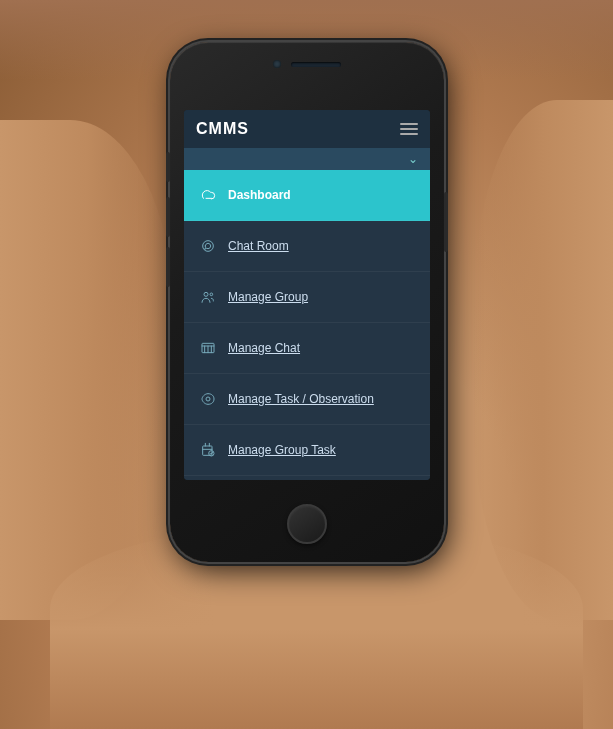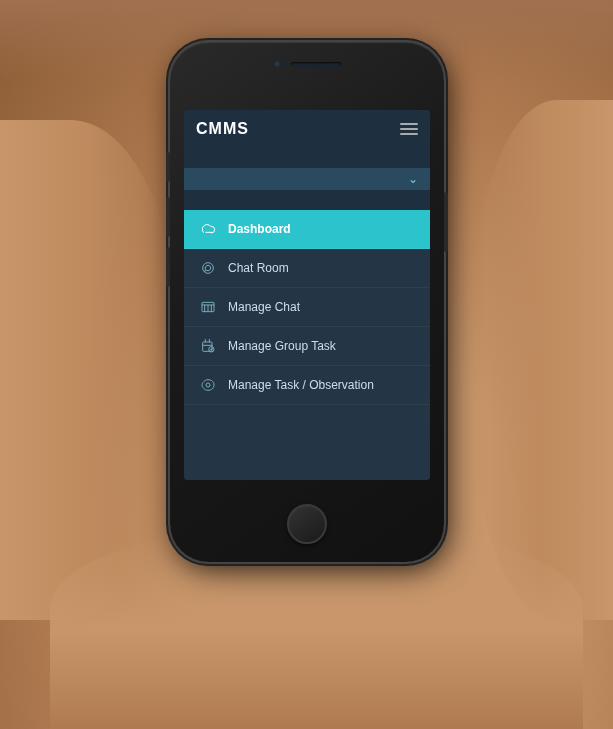--- a/index.html
+++ b/index.html
@@ -128,21 +128,20 @@
     }
 
     
     .app-screen {
       width: 100%;
       height: 100%;
       background: #1e3040;
       display: flex;
       flex-direction: column;
       overflow: hidden;
-      gap: 20px;
     }
 
     
     .app-topbar {
       background: #1e3040;
       padding: 8px 12px;
       display: flex;
       align-items: center;
       justify-content: space-between;
       min-height: 38px;
@@ -182,21 +181,21 @@
     
     .menu-list {
       flex: 1;
       overflow-y: auto;
       background: #243545;
     }
 
     .menu-item {
       display: flex;
       align-items: center;
-      padding: 9px 14px;
+      padding: 15px 14px;
       border-bottom: 1px solid rgba(255,255,255,0.05);
       cursor: pointer;
       gap: 10px;
     }
     .menu-item.active {
       background: #2cc4cc;
     }
     .menu-item-icon {
       width: 20px;
       height: 20px;
@@ -222,20 +221,21 @@
       font-size: 12px;
       color: #ffffff;
       font-weight: 500;
     }
     .menu-item.active .menu-item-label {
       color: #ffffff;
       font-weight: bold;
     }
     .menu-item:not(.active) .menu-item-label {
       color: #cde;
+      text-decoration: underline;
     }
 
     
     .hand-left {
       position: absolute;
       left: 0;
       top: 120px;
       width: 175px;
       height: 500px;
       background: linear-gradient(to right, #c8966a, #be8a5e, transparent);
@@ -323,46 +323,57 @@
                 <svg viewBox="0 0 24 24">
                   <circle cx="12" cy="12" r="8"></circle>
                   <path d="M8 12c0-2.2 1.8-4 4-4s4 1.8 4 4-1.8 4-4 4c-.7 0-1.4-.2-2-.5L7 17l1.5-3c-.3-.6-.5-1.3-.5-2z" stroke-linecap="round" stroke-linejoin="round"></path>
                 </svg>
               </div>
               <span class="menu-item-label">Chat Room</span>
             </div>
             <div class="menu-item">
               <div class="menu-item-icon">
                 <svg viewBox="0 0 24 24">
+                  <circle cx="9" cy="8" r="3"></circle>
+                  <circle cx="17" cy="8" r="2"></circle>
+                  <path d="M3 20c0-3.3 2.7-6 6-6s6 2.7 6 6" stroke-linecap="round"></path>
+                  <path d="M17 14c1.7 0 3 1.3 3 3v1" stroke-linecap="round"></path>
+                </svg>
+              </div>
+              <span class="menu-item-label">Manage Group</span>
+            </div>
+            <div class="menu-item">
+              <div class="menu-item-icon">
+                <svg viewBox="0 0 24 24">
                   <rect x="3" y="5" width="18" height="14" rx="1"></rect>
                   <path d="M3 9h18M7 9v10M12 9v10M17 9v10" stroke-linecap="round"></path>
                 </svg>
               </div>
               <span class="menu-item-label">Manage Chat</span>
+            </div>
+            <div class="menu-item">
+              <div class="menu-item-icon">
+                <svg viewBox="0 0 24 24">
+                  <path d="M12 4C7 4 3 9 3 12s4 8 9 8 9-3 9-8-4-8-9-8z"></path>
+                  <circle cx="12" cy="12" r="3"></circle>
+                </svg>
+              </div>
+              <span class="menu-item-label">Manage Task / Observation</span>
             </div>
             <div class="menu-item">
               <div class="menu-item-icon">
                 <svg viewBox="0 0 24 24">
                   <rect x="4" y="6" width="14" height="14" rx="1"></rect>
                   <path d="M8 2v4M14 2v4M4 11h14" stroke-linecap="round"></path>
                   <circle cx="17" cy="17" r="4"></circle>
                   <path d="M15 17l1.5 1.5L19 15" stroke-linecap="round" stroke-linejoin="round"></path>
                 </svg>
               </div>
               <span class="menu-item-label">Manage Group Task</span>
             </div>
-            <div class="menu-item">
-              <div class="menu-item-icon">
-                <svg viewBox="0 0 24 24">
-                  <path d="M12 4C7 4 3 9 3 12s4 8 9 8 9-3 9-8-4-8-9-8z"></path>
-                  <circle cx="12" cy="12" r="3"></circle>
-                </svg>
-              </div>
-              <span class="menu-item-label">Manage Task / Observation</span>
-            </div>
           </div>
 
       </div>
     </div>
 
     <div class="phone-home"></div>
 
   </div>
 
 </div>

